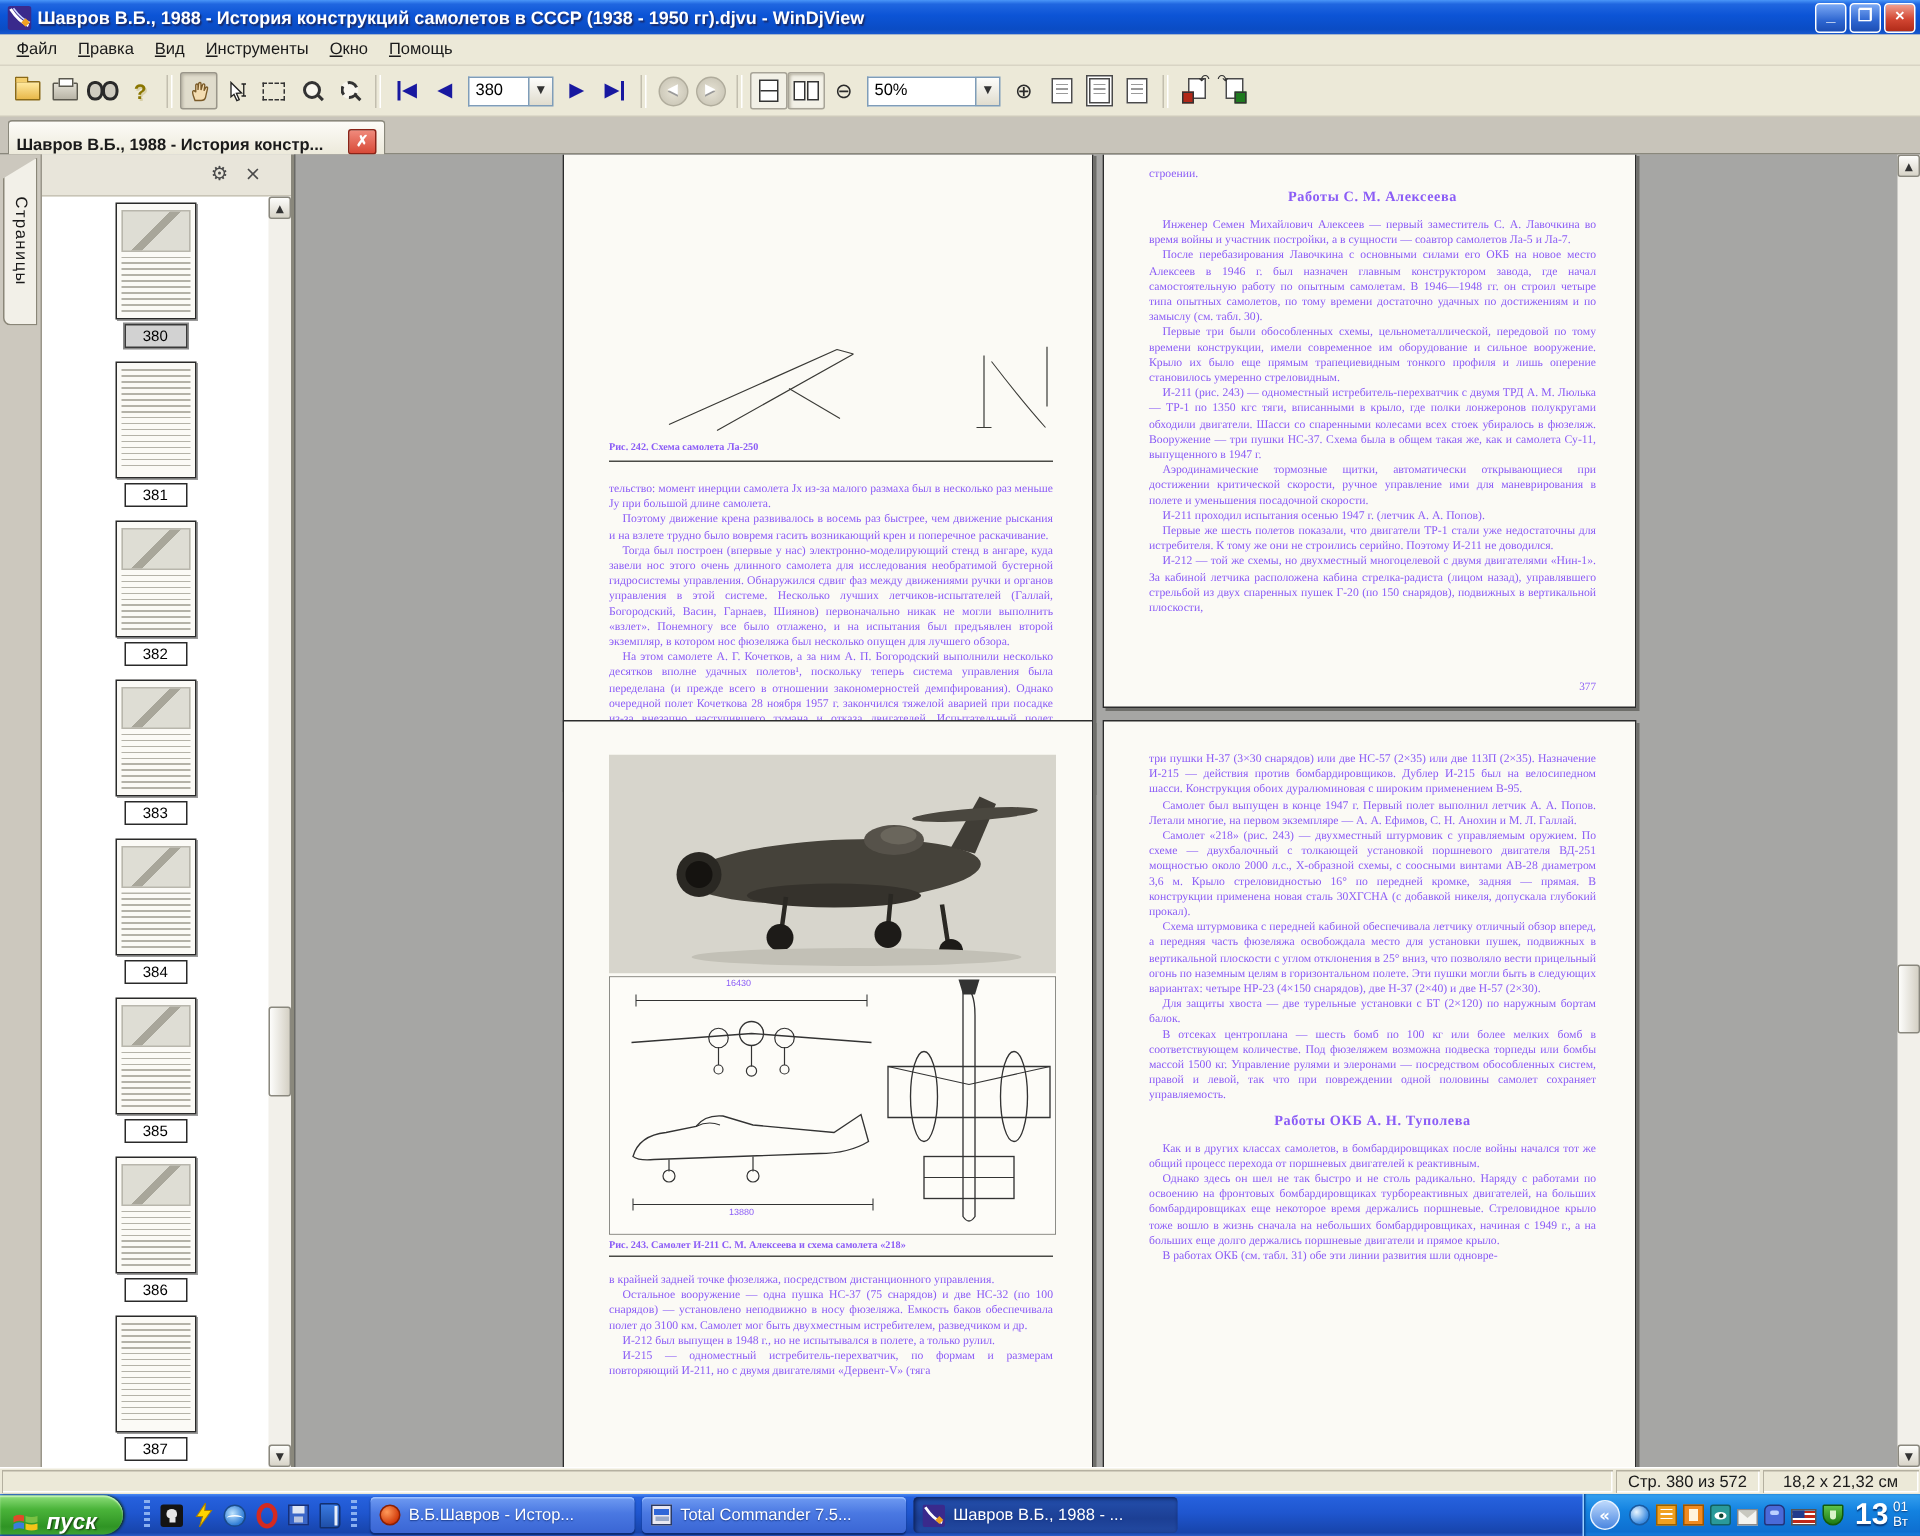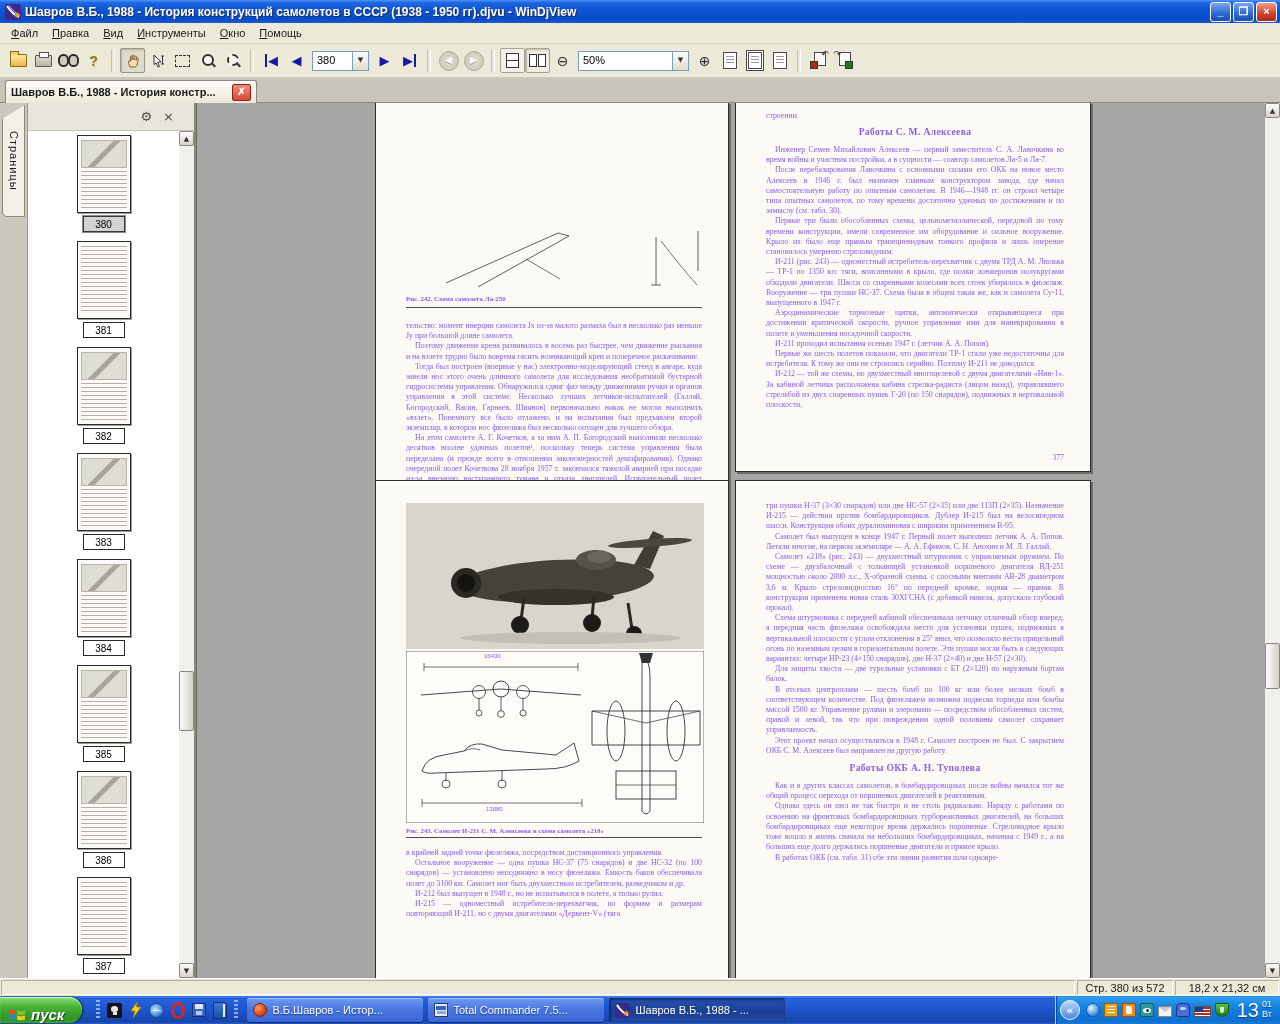--- a/index.html
+++ b/index.html
@@ -67,21 +67,21 @@
   .rot-ic .sq{position:absolute;width:6px;height:6px;border:1px solid #333;}
   .rot-ic.left .sq{left:0;bottom:0;background:#b22818;}
   .rot-ic.right .sq{right:0;bottom:0;background:#1e7a1e;}
   .rot-ic .arr{position:absolute;right:-1px;top:-3px;font-size:9px;color:#333;font-family:"DejaVu Sans",sans-serif;}
   .rot-ic.right .arr{left:-1px;right:auto;}
   
   #tabbar{position:absolute;left:0;top:78px;width:1280px;height:25px;background:#c8c4ba;
     border-bottom:1px solid #8a887c;box-sizing:border-box;}
   #doc-tab{position:absolute;left:5px;top:2px;height:23px;width:252px;
     background:linear-gradient(180deg,#fdfcf8,#ece9da);border:1px solid #8a887c;border-bottom:none;
-    border-radius:3px 3px 0 0;display:flex;align-items:center;padding:0 5px;box-sizing:border-box;}
+    border-radius:3px 3px 0 0;display:flex;align-items:flex-end;padding:0 5px;box-sizing:border-box;}
   #doc-tab .lbl{font-size:11px;font-weight:bold;color:#1a1a1a;white-space:nowrap;overflow:hidden;flex:1;}
   .tab-close{width:17px;height:15px;margin-left:5px;background:linear-gradient(180deg,#f08a7c,#d84a38);
     border:1px solid #8a2418;border-radius:2px;color:#fff;font-size:10px;font-weight:bold;
     display:flex;align-items:center;justify-content:center;line-height:1;}
   
   #side-strip{position:absolute;left:0;top:103px;width:28px;height:875px;background:#ccc8be;border-right:1px solid #9a968a;box-sizing:border-box;}
   #pages-tab{position:absolute;left:2px;top:2px;width:23px;height:112px;background:#f2f0e8;
     border:1px solid #8a8678;border-radius:0 0 0 5px;clip-path:polygon(100% 0,100% 100%,0 100%,0 14px);
     display:flex;align-items:center;justify-content:center;box-sizing:border-box;}
   #pages-tab span{writing-mode:vertical-rl;font-size:11px;color:#1a1a1a;letter-spacing:1px;}
@@ -149,21 +149,21 @@
     box-shadow:inset 0 1px 0 #9cc0ff, 0 1px 1px #0c2a70;
     display:flex;align-items:center;color:#fff;font-size:11px;}
   .task-btn .tlabel{margin-left:5px;white-space:nowrap;overflow:hidden;text-shadow:0 1px 1px #1a3a8a;}
   .task-btn.active{background:linear-gradient(180deg,#2450ae 0%,#1c3f94 60%,#234aa2 100%);
     box-shadow:inset 1px 1px 3px #0a1c50;}
   #tray{position:absolute;right:0;top:0;height:28px;display:flex;align-items:center;padding:0 8px 0 4px;
     background:linear-gradient(180deg,#35a0f0 0%,#1382e0 40%,#0e6fd0 90%,#1a80e0 100%);
     border-left:1px solid #9ad0ff;box-shadow:inset 1px 0 1px #0a4a9a;}
   .tray-ic{width:14px;height:14px;margin:0 2px;position:relative;}
   #tray-clock{display:flex;align-items:center;color:#fff;margin-left:6px;text-shadow:0 1px 1px #0a3a7a;}
-  #tray-clock .big{font-size:20px;font-weight:normal;line-height:1;}
+  #tray-clock .big{font-size:20px;font-weight:bold;line-height:1;}
   #tray-clock .stack{display:flex;flex-direction:column;font-size:9px;line-height:1.1;margin-left:3px;text-align:center;}
   .chev{width:18px;height:18px;border-radius:50%;background:linear-gradient(180deg,#bcd8fc,#4a86e0);
     border:1px solid #e8f2ff;color:#fff;font-weight:bold;font-size:11px;display:flex;align-items:center;justify-content:center;
     margin-right:4px;font-family:"DejaVu Sans",sans-serif;}
   svg{display:block;}
 </style>
 </head>
 <body>
 
 <div id="screen">
@@ -266,21 +266,21 @@
     <div class="tb-btn framed pressed">
       <div style="display:flex;gap:1px;">
         <div style="width:6px;height:11px;border:1px solid #333;background:#fff;"></div>
         <div style="width:6px;height:11px;border:1px solid #333;background:#fff;"></div>
         </div>
     </div>
     <div class="tb-btn">
         <span class="sym" style="font-size:14px;color:#2a2a2a;">⊖</span>
       </div>
     <div class="combo">
-      <div class="cbox" style="width:94px;">50%</div>
+      <div class="cbox" style="width:72px;">50%</div>
       <div class="cbtn">
           <span class="sym">▼</span>
         </div>
     </div>
     <div class="tb-btn">
         <span class="sym" style="font-size:14px;color:#2a2a2a;">⊕</span>
       </div>
     <div class="tb-btn">
         <span class="doc-ic"></span>
       </div>
@@ -503,21 +503,20 @@
 
     <div class="book-page" id="bp379" style="left:538px;top:377px;width:356px;height:499px;">
       <div class="bp-inner" style="top:20px;">
         <div class="cont">
             <p class="bpara">три пушки Н-37 (3×30 снарядов) или две НС-57 (2×35) или две 113П (2×35). Назначение И-215 — действия против бомбардировщиков. Дублер И-215 был на велосипедном шасси. Конструкция обоих дуралюминовая с широким применением В-95.</p>
             <p class="bpara">Самолет был выпущен в конце 1947 г. Первый полет выполнил летчик А. А. Попов. Летали многие, на первом экземпляре — А. А. Ефимов, С. Н. Анохин и М. Л. Галлай.</p>
             <p class="bpara">Самолет «218» (рис. 243) — двухместный штурмовик с управляемым оружием. По схеме — двухбалочный с толкающей установкой поршневого двигателя ВД-251 мощностью около 2000 л.с., Х-образной схемы, с соосными винтами АВ-28 диаметром 3,6 м. Крыло стреловидностью 16° по передней кромке, задняя — прямая. В конструкции применена новая сталь 30ХГСНА (с добавкой никеля, допускала глубокий прокал).</p>
             <p class="bpara">Схема штурмовика с передней кабиной обеспечивала летчику отличный обзор вперед, а передняя часть фюзеляжа освобождала место для установки пушек, подвижных в вертикальной плоскости с углом отклонения в 25° вниз, что позволяло вести прицельный огонь по наземным целям в горизонтальном полете. Эти пушки могли быть в следующих вариантах: четыре НР-23 (4×150 снарядов), две Н-37 (2×40) и две Н-57 (2×30).</p>
             <p class="bpara">Для защиты хвоста — две турельные установки с БТ (2×120) по наружным бортам балок.</p>
             <p class="bpara">В отсеках центроплана — шесть бомб по 100 кг или более мелких бомб в соответствующем количестве. Под фюзеляжем возможна подвеска торпеды или бомбы массой 1500 кг. Управление рулями и элеронами — посредством обособленных систем, правой и левой, так что при повреждении одной половины самолет сохраняет управляемость.</p>
-            <p class="bpara">Этот проект начал осуществляться в 1948 г. Самолет построен не был. С закрытием ОКБ С. М. Алексеев был направлен на другую работу.</p>
           </div>
         <div class="bp-heading">Работы ОКБ А. Н. Туполева</div>
         <div>
             <p class="bpara">Как и в других классах самолетов, в бомбардировщиках после войны начался тот же общий процесс перехода от поршневых двигателей к реактивным.</p>
             <p class="bpara">Однако здесь он шел не так быстро и не столь радикально. Наряду с работами по освоению на фронтовых бомбардировщиках турбореактивных двигателей, на больших бомбардировщиках еще некоторое время держались поршневые. Стреловидное крыло тоже вошло в жизнь сначала на небольших бомбардировщиках, начиная с 1949 г., а на больших еще долго держались поршневые двигатели и прямое крыло.</p>
             <p class="bpara">В работах ОКБ (см. табл. 31) обе эти линии развития шли одновре-</p>
           </div>
       </div>
     </div>
 

